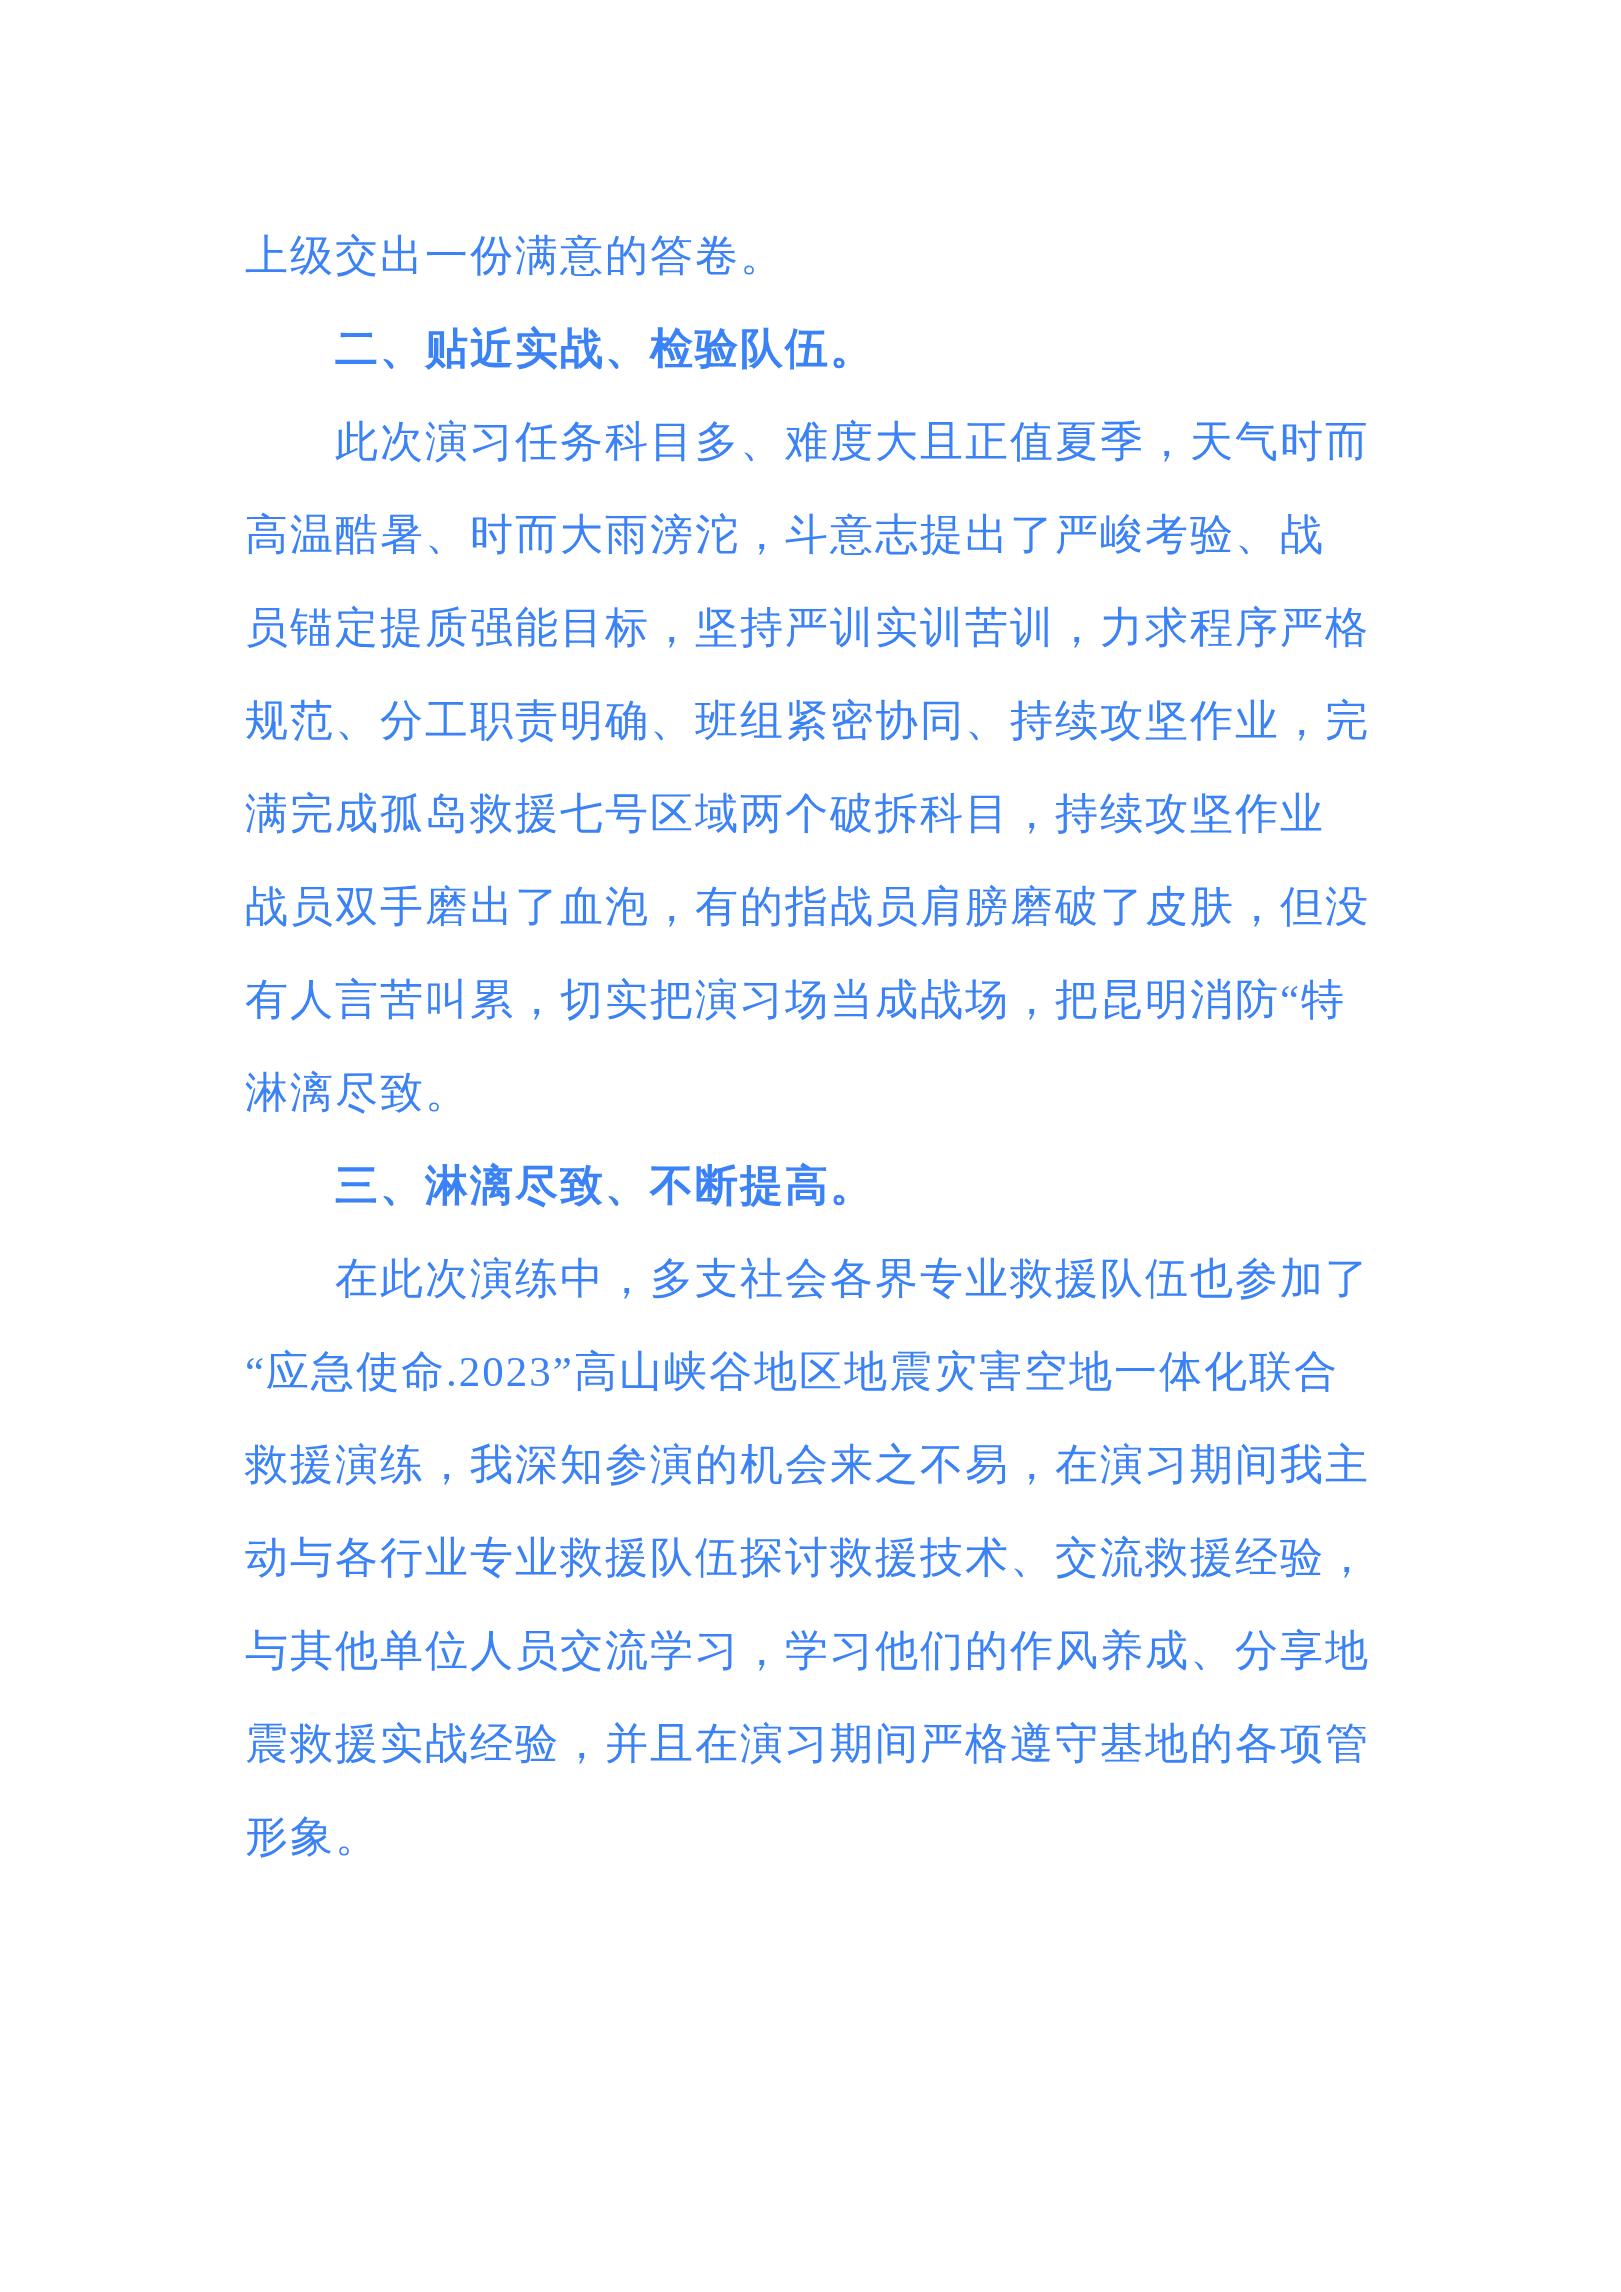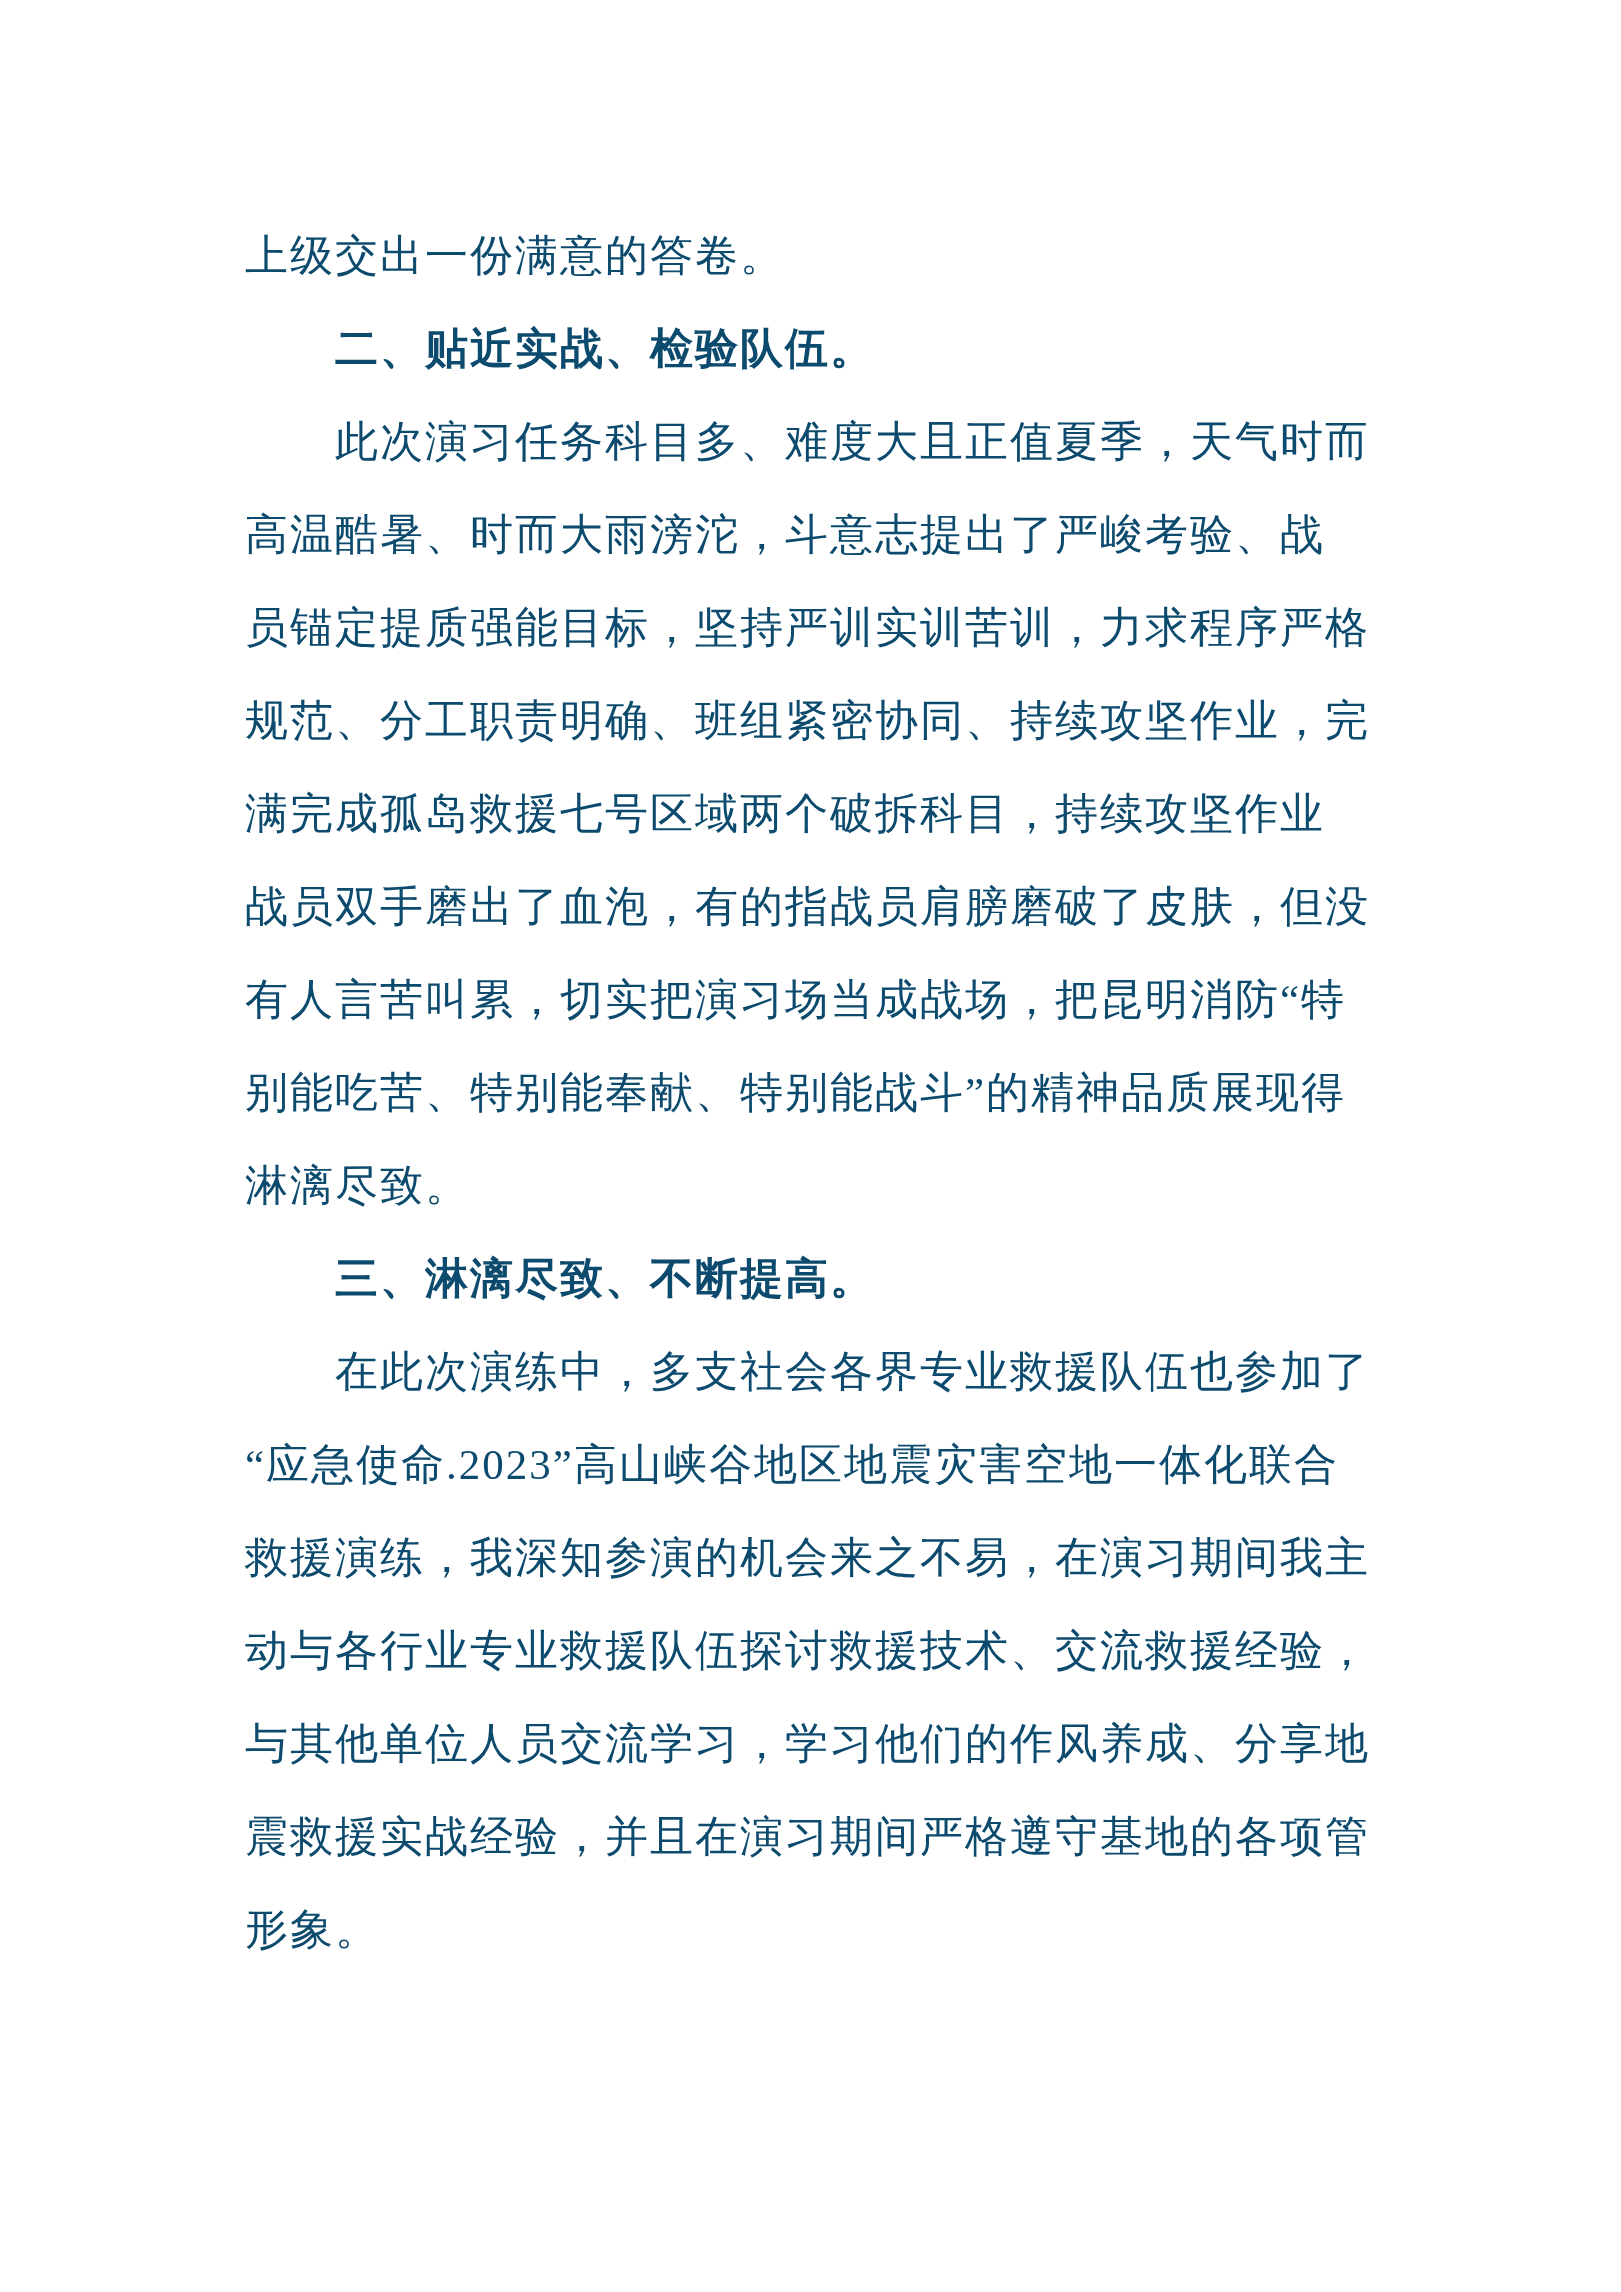--- a/index.html
+++ b/index.html
@@ -24,21 +24,21 @@
   }
   .line {
     height: 93px;
     line-height: 93px;
     font-size: 43px;
     letter-spacing: 2px;
     white-space: nowrap;
     overflow: visible;
     font-family: "Liberation Serif", "DejaVu Serif", serif;
     font-weight: normal;
-    color: #0c4a6e;
+    color: #3b82f6;
   }
   .line.indent {
     padding-left: 90px;
   }
   .line.heading {
     font-family: "Liberation Sans", "DejaVu Sans", sans-serif;
     font-weight: bold;
   }
 </style>
 </head>
@@ -48,21 +48,20 @@
   <div class="doc-body">
       <div class="line">上级交出一份满意的答卷。</div>
       <div class="line heading indent">二、贴近实战、检验队伍。</div>
       <div class="line indent">此次演习任务科目多、难度大且正值夏季，天气时而</div>
       <div class="line">高温酷暑、时而大雨滂沱，斗意志提出了严峻考验、战</div>
       <div class="line">员锚定提质强能目标，坚持严训实训苦训，力求程序严格</div>
       <div class="line">规范、分工职责明确、班组紧密协同、持续攻坚作业，完</div>
       <div class="line">满完成孤岛救援七号区域两个破拆科目，持续攻坚作业</div>
       <div class="line">战员双手磨出了血泡，有的指战员肩膀磨破了皮肤，但没</div>
       <div class="line">有人言苦叫累，切实把演习场当成战场，把昆明消防“特</div>
-      <div class="line">别能吃苦、特别能奉献、特别能战斗”的精神品质展现得</div>
       <div class="line">淋漓尽致。</div>
       <div class="line heading indent">三、淋漓尽致、不断提高。</div>
       <div class="line indent">在此次演练中，多支社会各界专业救援队伍也参加了</div>
       <div class="line">“应急使命.2023”高山峡谷地区地震灾害空地一体化联合</div>
       <div class="line">救援演练，我深知参演的机会来之不易，在演习期间我主</div>
       <div class="line">动与各行业专业救援队伍探讨救援技术、交流救援经验，</div>
       <div class="line">与其他单位人员交流学习，学习他们的作风养成、分享地</div>
       <div class="line">震救援实战经验，并且在演习期间严格遵守基地的各项管</div>
       <div class="line">形象。</div>
     </div>

